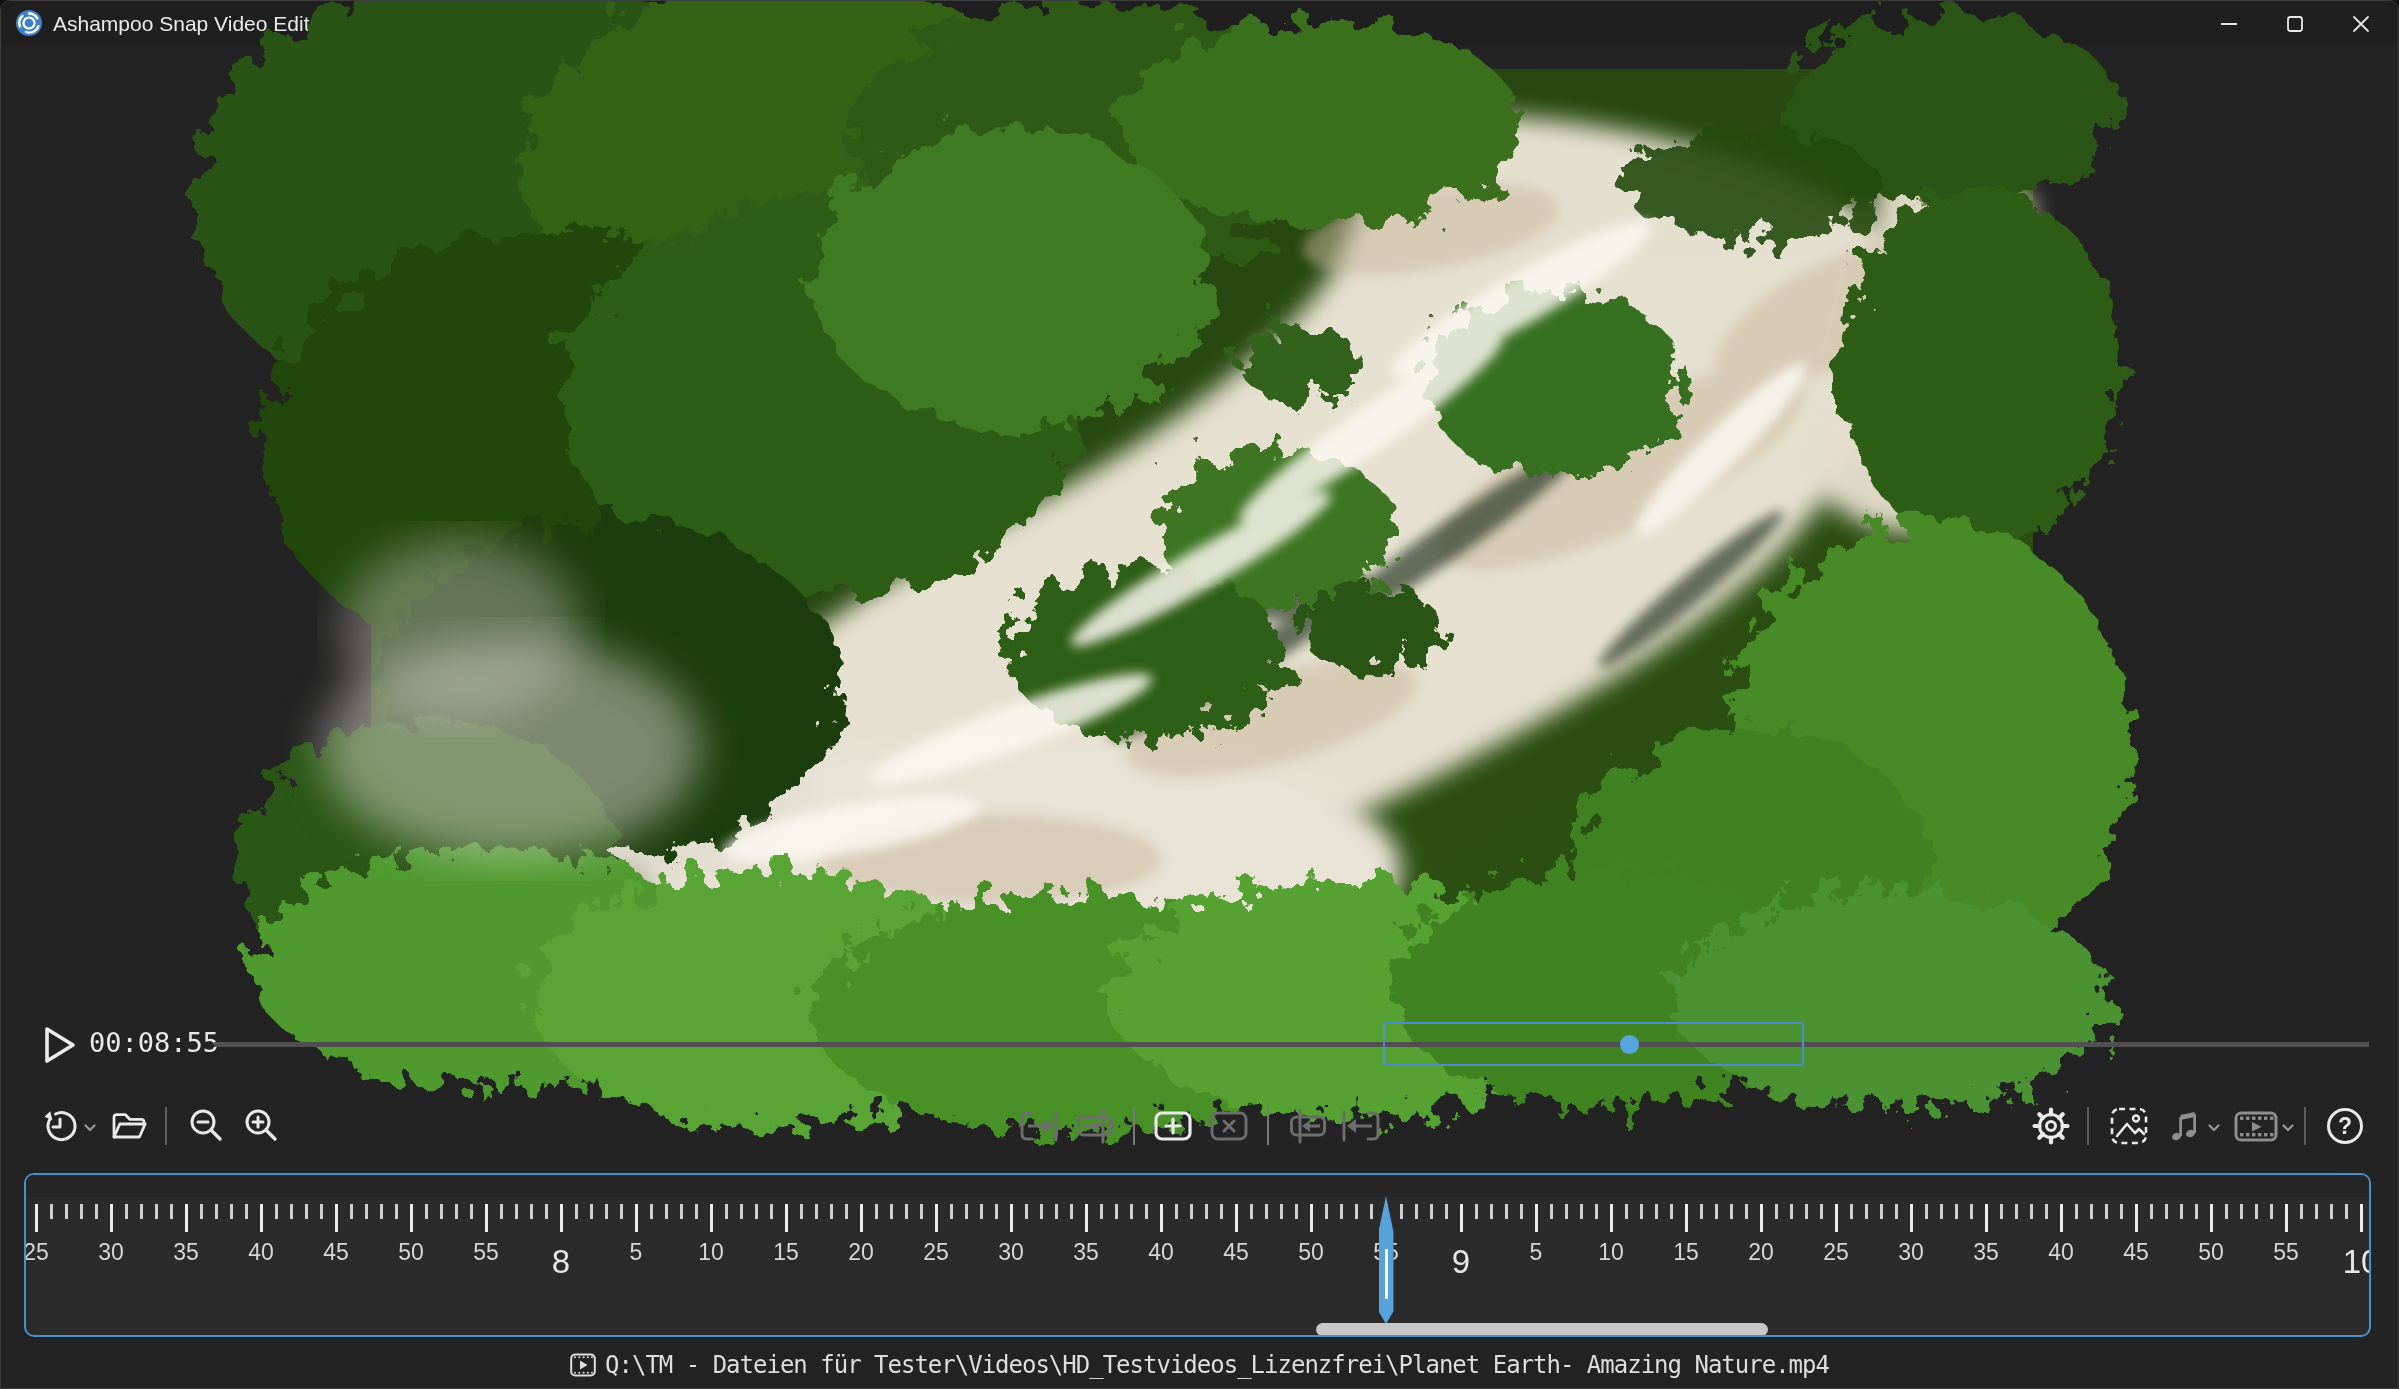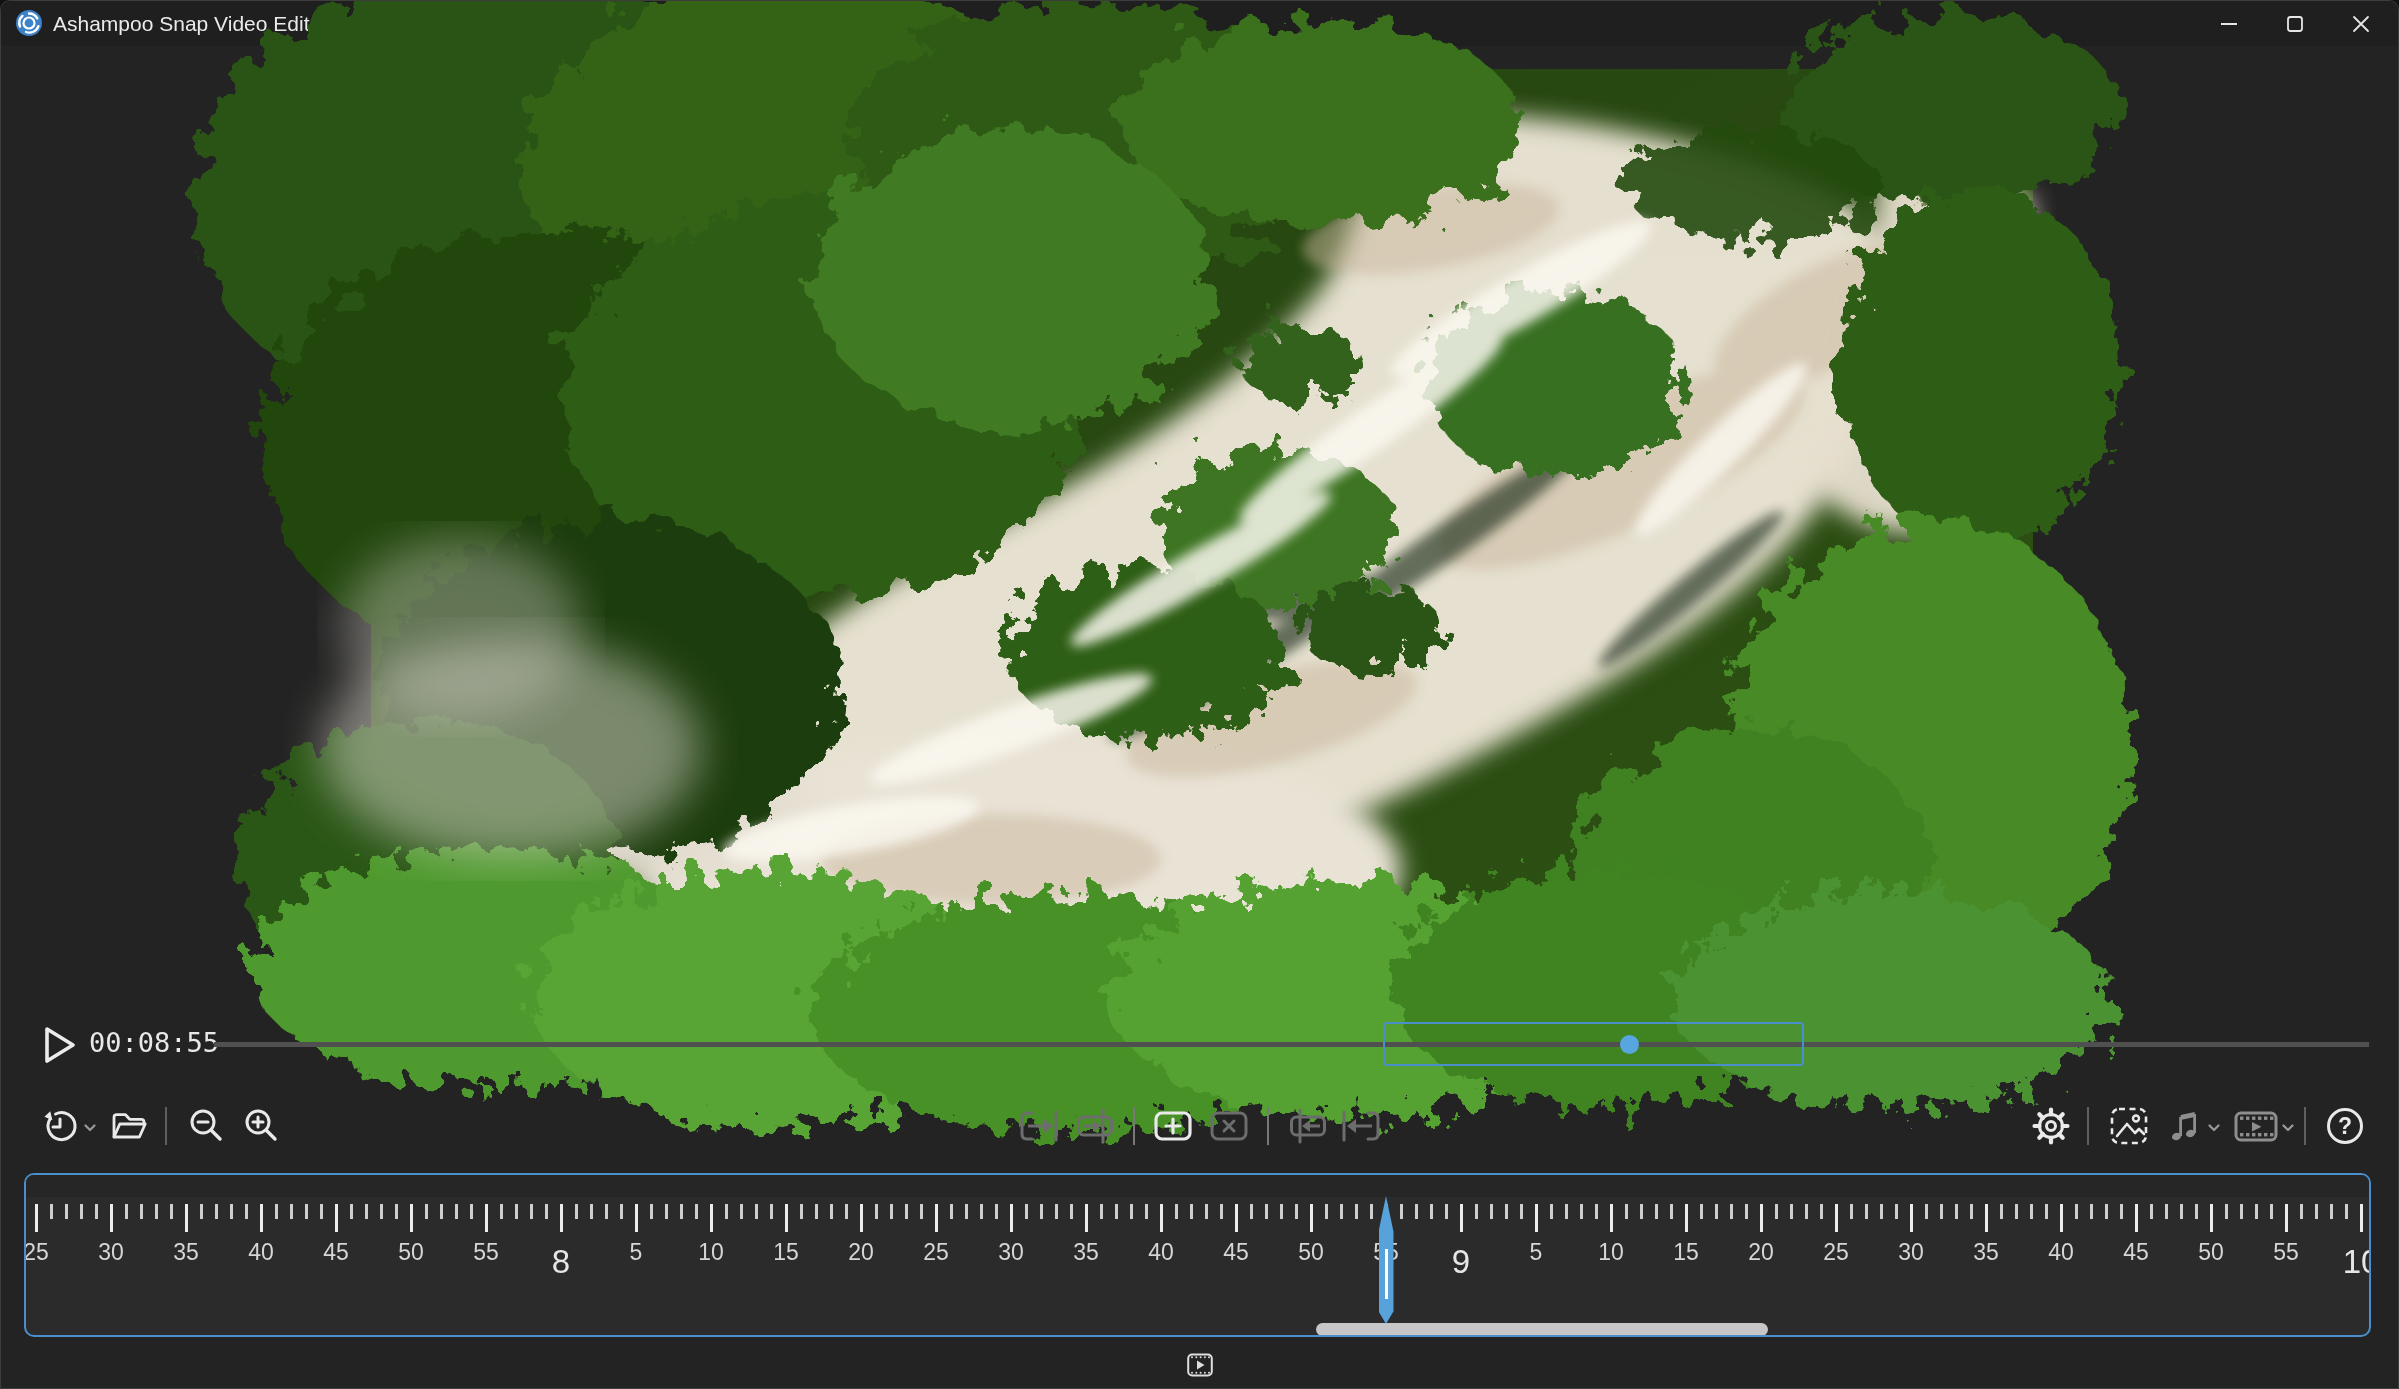--- a/index.html
+++ b/index.html
@@ -569,15 +569,16 @@
           <circle cx="13.6" cy="4.2" r="1"></circle>
           <circle cx="17.9" cy="4.2" r="1"></circle>
           <circle cx="22" cy="4.2" r="1"></circle>
         <circle cx="5" cy="19.8" r="1"></circle>
           <circle cx="9.3" cy="19.8" r="1"></circle>
           <circle cx="13.6" cy="19.8" r="1"></circle>
           <circle cx="17.9" cy="19.8" r="1"></circle>
           <circle cx="22" cy="19.8" r="1"></circle>
       </g>
     </svg>
+    <span class="path">Q:\TM - Dateien für Tester\Videos\HD_Testvideos_Lizenzfrei\Planet Earth- Amazing Nature.mp4</span>
   </div>
 
 </div>
 
 </body></html>

